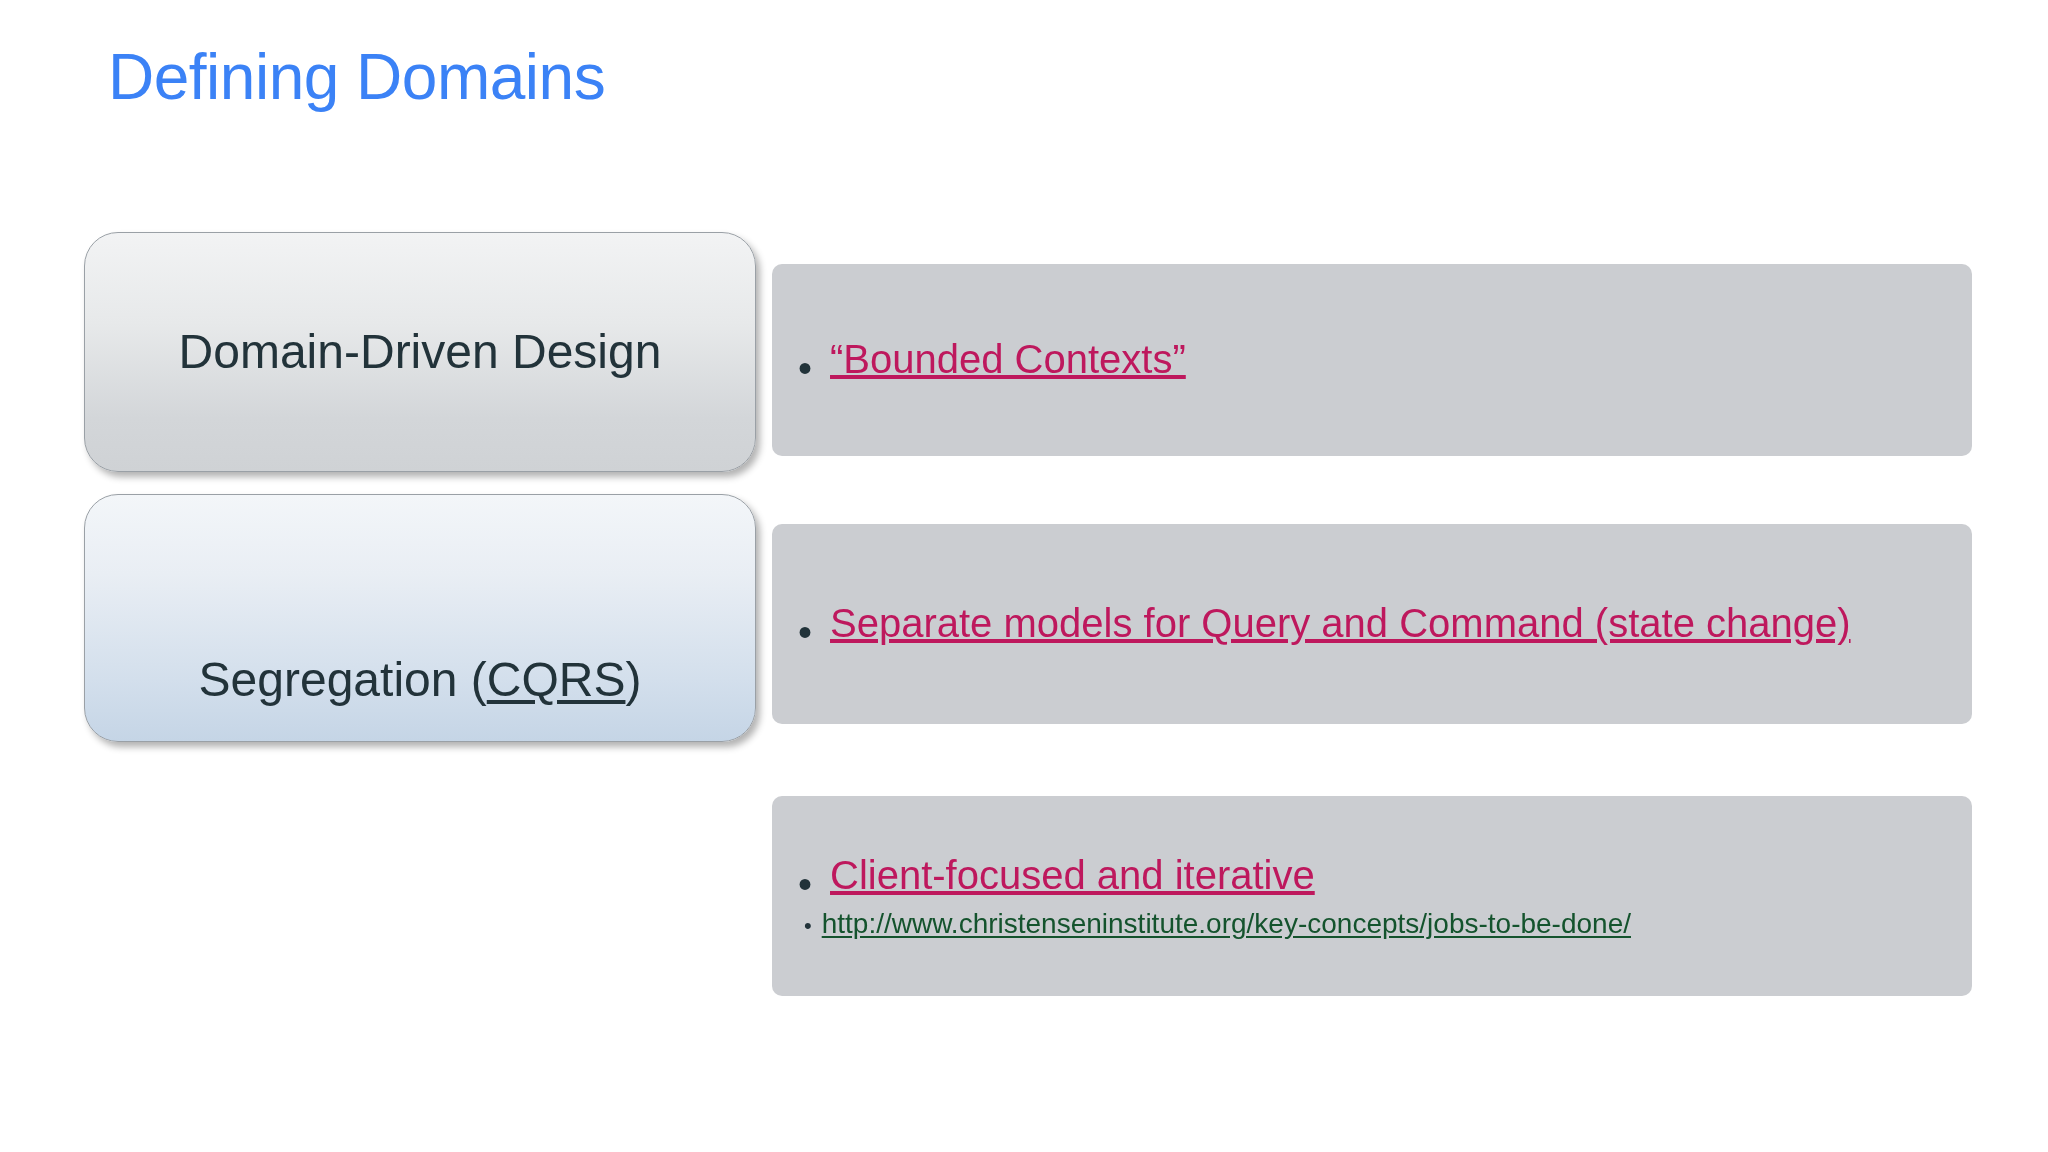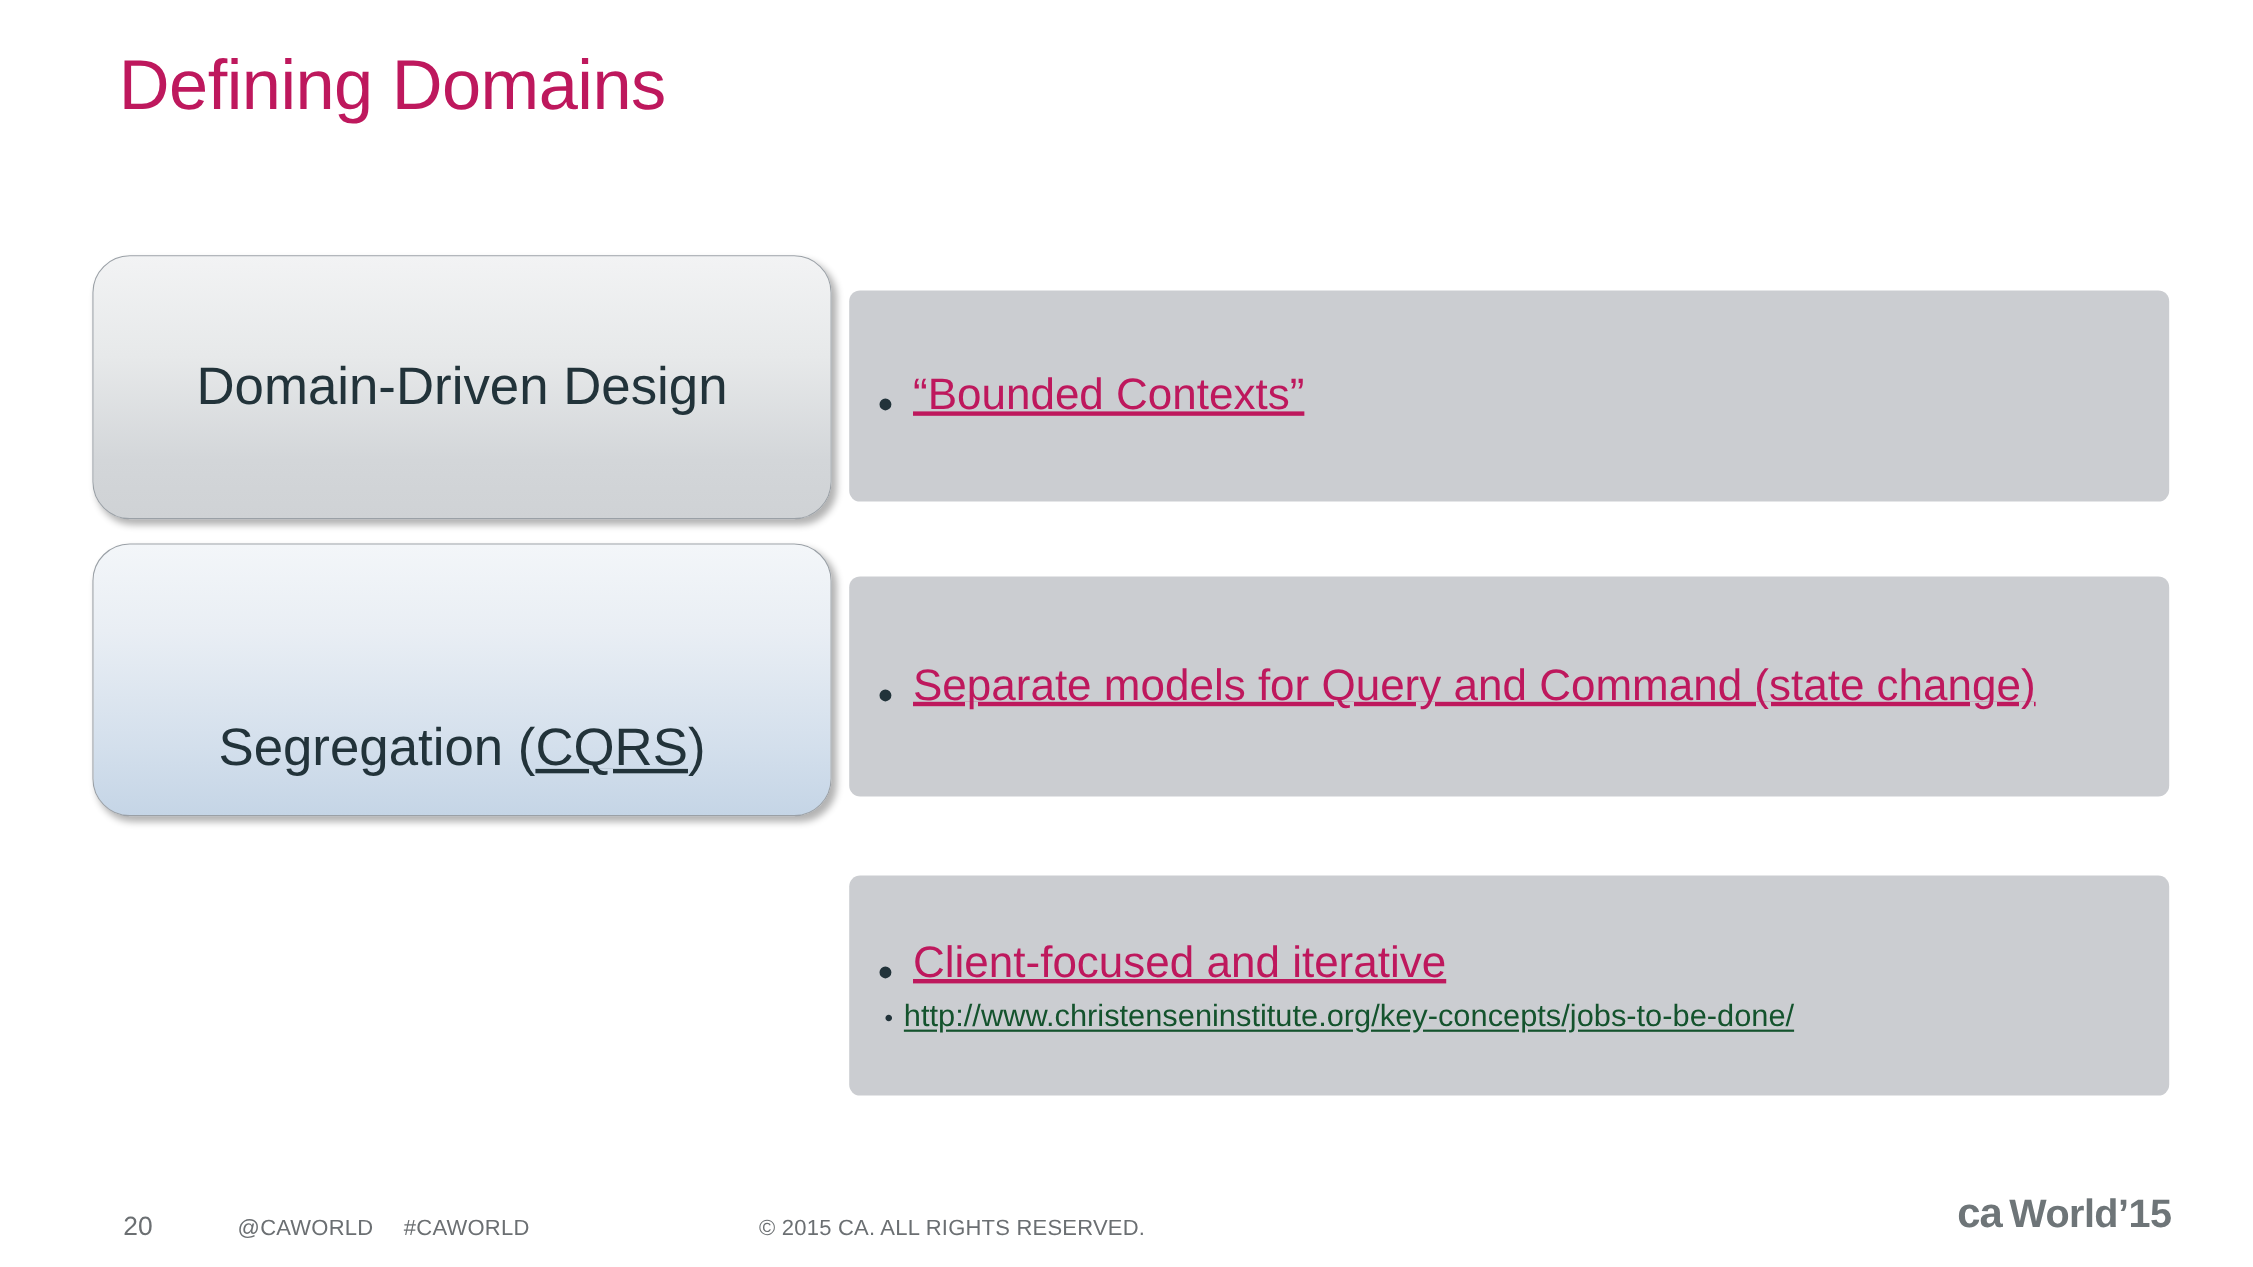--- a/index.html
+++ b/index.html
@@ -11,21 +11,21 @@
     position:relative;
   }
   .slide{position:absolute;inset:0;background:#fff;}
 
   
   .title{
     position:absolute;
     left:108px; top:40px;
     font-size:64px;
     font-weight:400;
-    color:#be185d;
+    color:#3b82f6;
     letter-spacing:-0.5px;
     white-space:nowrap;
   }
 
   
   .rows{
     position:absolute;
     left:0; top:232px;
     width:2048px;
   }
@@ -209,27 +209,14 @@
         </div>
         <div class="bullet-line sub">
           <span class="dot">•</span>
           <span class="btxt">http://www.christenseninstitute.org/key-concepts/jobs-to-be-done/</span>
         </div>
       </div>
     </div>
 
   </div>
 
-  <div class="footer">
-    <span class="f-page">20</span>
-    <span class="f-social">
-      <span>@CAWORLD</span>
-      <span>#CAWORLD</span>
-    </span>
-    <span class="f-copy">© 2015 CA. ALL RIGHTS RESERVED.</span>
-    <span class="logo">
-      <span class="ca">ca</span>
-      <span class="world">World</span>
-      <span class="yr">’15</span>
-    </span>
-  </div>
 
 </div>
 
 </body></html>

